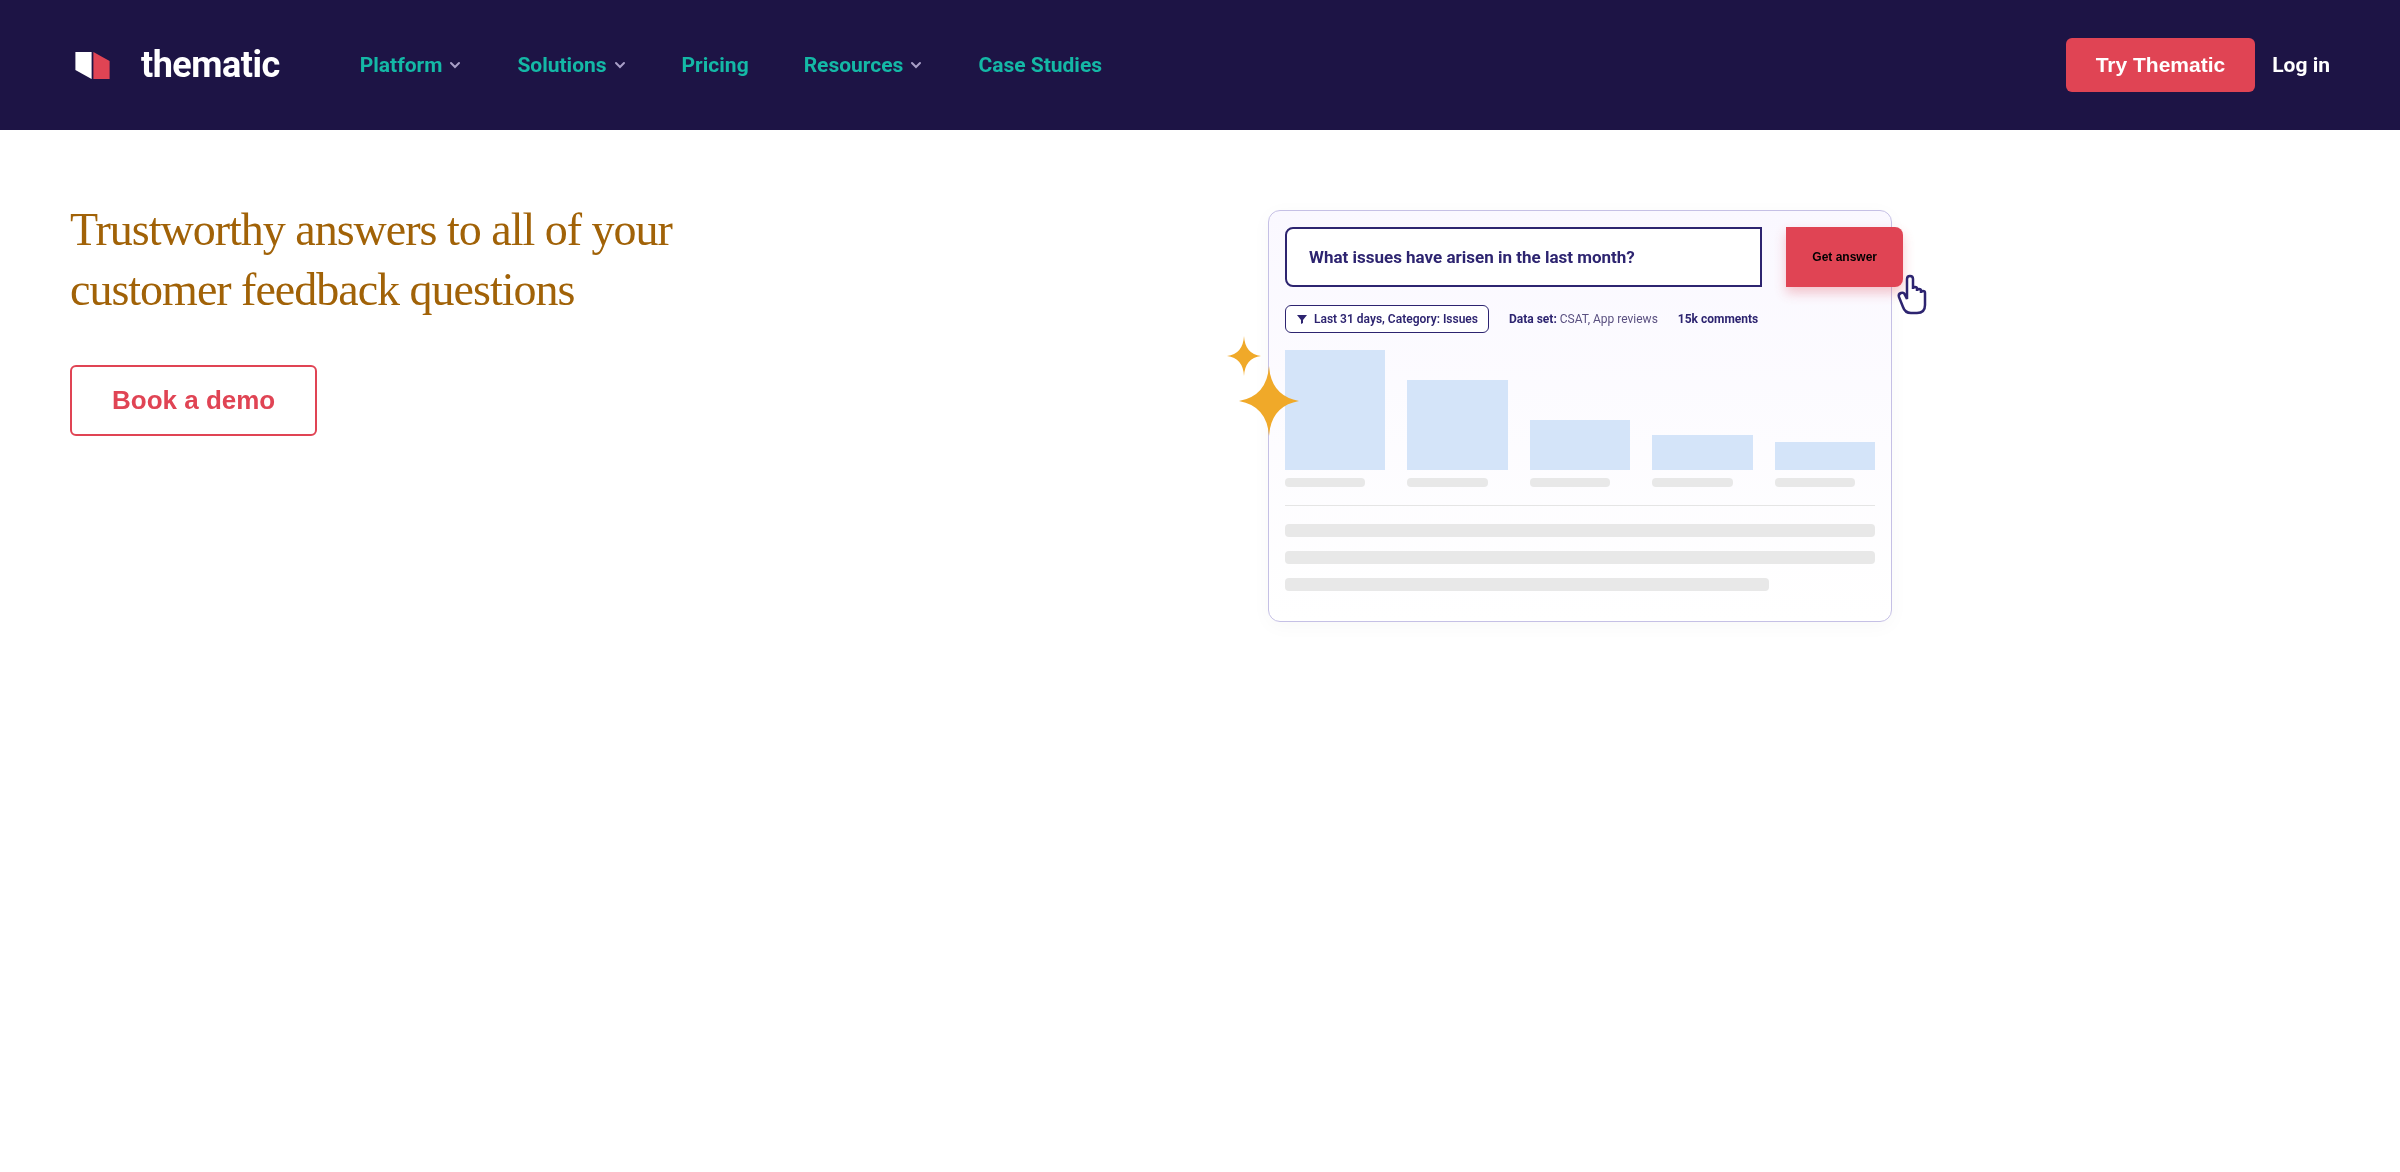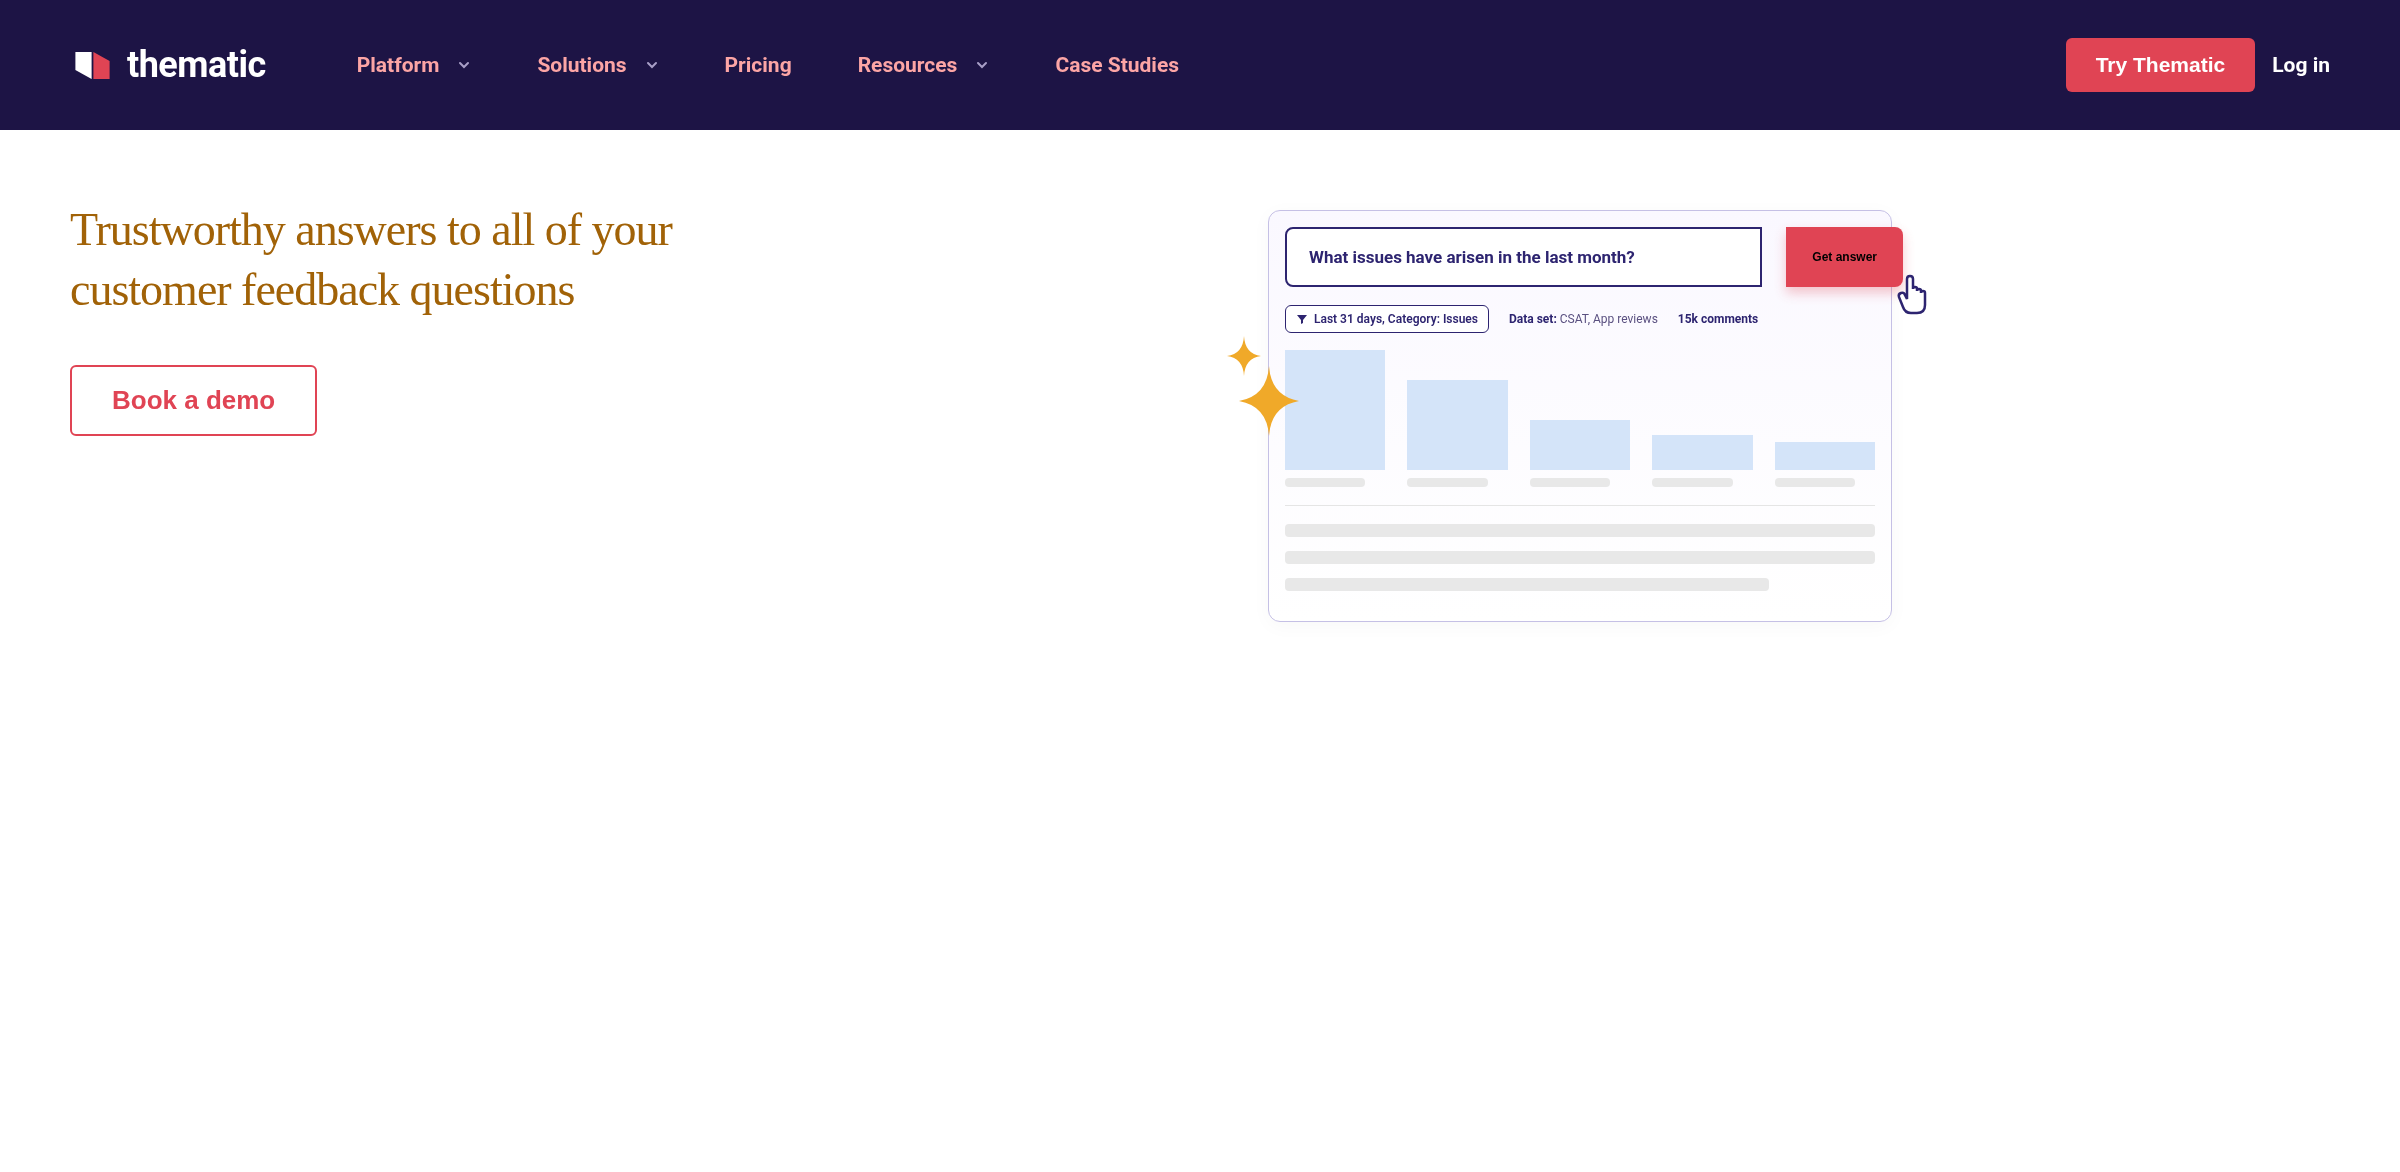--- a/index.html
+++ b/index.html
@@ -15,21 +15,21 @@
     .header {
       background: #1d1445;
       height: 130px;
       display: flex;
       align-items: center;
       padding: 0 70px;
     }
     .logo {
       display: flex;
       align-items: center;
-      gap: 12px;
+      gap: 26px;
       margin-right: 80px;
     }
     .logo-icon {
       width: 45px;
       height: 45px;
       position: relative;
     }
     .logo-icon svg {
       width: 100%;
       height: 100%;
@@ -40,28 +40,27 @@
       font-weight: 700;
       letter-spacing: -0.5px;
     }
     .nav {
       display: flex;
       align-items: center;
       gap: 55px;
       flex: 1;
     }
     .nav-item {
-      color: #fca5a5;
+      color: #14b8a6;
       font-size: 21px;
       font-weight: 700;
       display: flex;
       align-items: center;
-      gap: 18px;
+      gap: 6px;
       cursor: pointer;
-      margin-left: 11px;
     }
     .chevron-down {
       display: inline-flex;
     }
     .header-actions {
       display: flex;
       align-items: center;
       gap: 17px;
     }
     .try-button {

